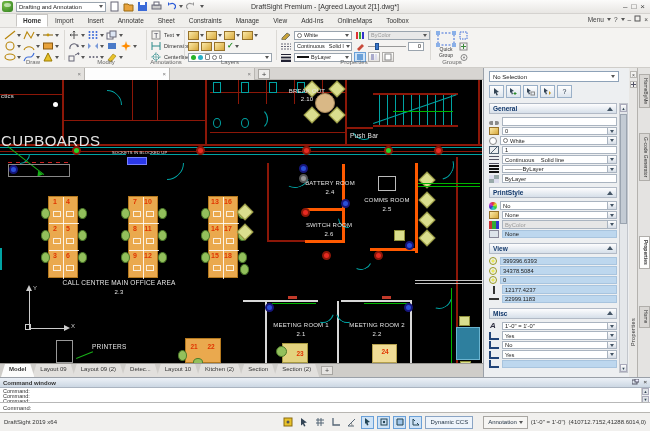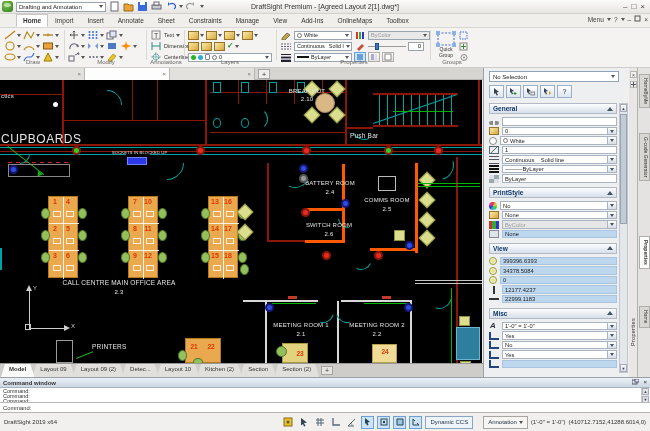--- a/index.html
+++ b/index.html
@@ -677,21 +677,21 @@
 
       <div class="arc" style="left:92px;top:10px;width:30px;height:30px;transform:rotate(45deg)"></div>
       <div class="arc" style="left:150px;top:66px;width:34px;height:34px;transform:rotate(135deg)"></div>
       <div class="arc" style="left:246px;top:28px;width:22px;height:22px;transform:rotate(90deg)"></div>
       <div class="arc" style="left:352px;top:36px;width:24px;height:24px;transform:rotate(200deg)"></div>
       <div class="arc" style="left:280px;top:78px;width:30px;height:30px;transform:rotate(160deg)"></div>
       <div class="arc" style="left:424px;top:70px;width:30px;height:30px;transform:rotate(120deg)"></div>
       <div class="arc" style="left:10px;top:64px;width:20px;height:20px;transform:rotate(135deg)"></div>
 
       <span class="lbl" style="left:1px;top:13px">ctics</span>
-      <span class="lbl" style="left:1px;top:52px;font-size:12px;letter-spacing:.5px">CUPBOARDS</span>
+      <span class="lbl" style="left:1px;top:52px;font-size:15px;letter-spacing:.5px">CUPBOARDS</span>
       <div class="grn" style="left:8px;top:66px;width:46px;height:1px;transform:rotate(38deg);transform-origin:0 0;background:#18b018"></div>
       <div style="position:absolute;left:36px;top:92px;width:0;height:0;border-left:3px solid transparent;border-right:3px solid transparent;border-top:5px solid #18b018;transform:rotate(38deg)"></div>
       <div style="position:absolute;left:8px;top:84px;width:62px;height:13px;border:1px solid #888"></div>
       <div class="dot b" style="left:9px;top:85px"></div>
       <span class="lbl" style="left:112px;top:70px;font-size:4px">SOCKETS IN BLOCKED UP</span>
       <div style="position:absolute;left:127px;top:77px;width:20px;height:8px;background:#2b38e8;border:1px solid #7781ff"></div>
       <div class="cy" style="left:0;top:168px;width:2px;height:22px"></div>
       <span class="lbl" style="left:350px;top:52px;font-size:6.5px">Push Bar</span>
 
       <div class="wall" style="left:267px;top:83px;width:2px;height:78px"></div>

